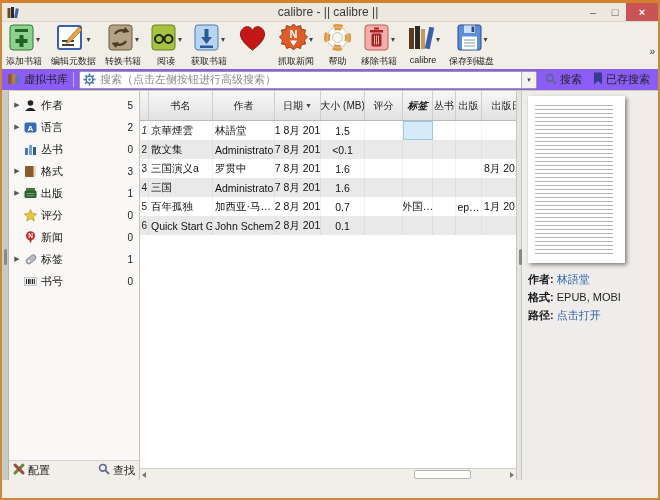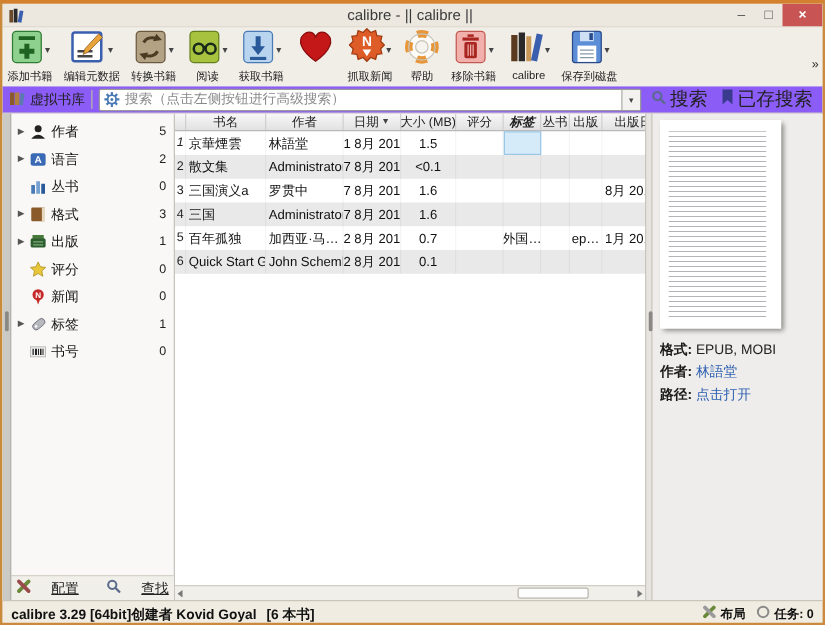--- a/index.html
+++ b/index.html
@@ -32,41 +32,41 @@
                border-bottom:1px solid #cfcbc2; }
   .vlib { display:flex; align-items:center; gap:4px; font-size:11px; color:#222; }
   .vsep { width:1px; height:15px; background:#b8b4aa; }
   .searchbox { flex:1; display:flex; align-items:center; height:18px; background:#fff; border:1px solid #9a9a9a; border-radius:2px; }
   .searchbox .gear { margin-left:3px; display:flex; }
   .searchbox input { flex:1; border:none; outline:none; background:transparent; font-size:11px; color:#333; padding:0 4px;
                      font-family:Liberation Mono, monospace; }
   .searchbox input::placeholder { color:#8a8a8a; opacity:1; }
   .combo { width:15px; align-self:stretch; border-left:1px solid #b0b0b0; background:#f4f2ee; font-size:7px; color:#444;
            display:flex; align-items:center; justify-content:center; }
-  .sr-btn { display:flex; align-items:center; gap:3px; font-size:15px; color:#222; padding:0 3px; white-space:nowrap; }
+  .sr-btn { display:flex; align-items:center; gap:3px; font-size:11px; color:#222; padding:0 3px; white-space:nowrap; }
 
   
   .main { display:flex; height:389px; background:#fff; }
   .lstrip { width:7px; background:#cbc9c4; border-right:1px solid #b5b3ae; position:relative; }
   .grip { position:absolute; top:158px; left:2px; width:3px; height:16px; background:#8a8884; border-radius:2px; }
 
   .sidebar { width:131px; background:#f9f8f6; border-right:1px solid #c6c3bc; display:flex; flex-direction:column; padding-top:3px; }
   .sitem { display:flex; align-items:center; height:22px; padding-left:3px; font-size:11px; color:#151515; }
   .sarrow { width:10px; font-size:7px; color:#555; text-align:center; }
   .sicon { width:16px; display:flex; justify-content:center; margin-right:3px; }
   .slabel { flex:1; white-space:nowrap; }
   .scount { padding-right:6px; font-size:10px; color:#222; }
   .sidebar-bottom { margin-top:auto; height:20px; background:#f1efe9; border-top:1px solid #d5d2c9;
                     display:flex; align-items:center; justify-content:space-between; padding:0 4px; font-size:11px; color:#222; }
-  .sb-btn { display:flex; gap:16px;text-decoration:underline; }
+  .sb-btn { display:flex; gap:3px; }
 
   
   .tablearea { flex:1; display:flex; flex-direction:column; background:#fff; overflow:hidden; }
   .thead, .trow { display:grid; grid-template-columns:9px 64px 62px 46px 44px 38px 30px 23px 26px 60px; }
-  .thead { height:14px; background:linear-gradient(#f7f7f7,#e2e2e2); border-bottom:1px solid #b9b9b9; }
+  .thead { height:30px; background:linear-gradient(#f7f7f7,#e2e2e2); border-bottom:1px solid #b9b9b9; }
   .th { font-size:10px; color:#222; display:flex; align-items:center; justify-content:center;
         border-right:1px solid #cfcfcf; overflow:hidden; white-space:nowrap; }
   .th-tags { font-style:italic; font-weight:bold; }
   .sorticon { font-size:7px; color:#444; margin-left:2px; }
   .trow { height:19px; font-size:10.5px; color:#111; }
   .tbody > div:nth-of-type(even) { background:#e9e9e9; }
   .td { display:flex; align-items:center; overflow:hidden; white-space:nowrap; padding:0 2px; height:100%;
         border-right:1px solid rgba(0,0,0,0.04); }
   .td-c { justify-content:center; }
   .td-num { justify-content:flex-end; font-size:10px; padding-right:1px; color:#222; }
@@ -593,47 +593,28 @@
 
     <div class="rsplit">
         <span class="grip"></span>
       </div>
 
     <div class="details">
       <div class="cover">
         <div class="cover-lines"></div>
       </div>
       <div class="meta-line">
+        <span class="meta-label">作者:</span>
+        <span class="meta-link">林語堂</span>
+      </div>
+      <div class="meta-line">
         <span class="meta-label">格式:</span>
         <span class="meta-val">EPUB, MOBI</span>
-      </div>
-      <div class="meta-line">
-        <span class="meta-label">作者:</span>
-        <span class="meta-link">林語堂</span>
       </div>
       <div class="meta-line">
         <span class="meta-label">路径:</span>
         <span class="meta-link">点击打开</span>
       </div>
     </div>
   </div>
 
-  <div class="statusbar">
-    <span>calibre 3.29 [64bit]创建者 Kovid Goyal</span>
-    <span>[6 本书]</span>
-    <span class="sb-right">
-      <span class="sb-item">
-        <span><svg width="11" height="11">
-              <rect x="4" y="-1" width="3" height="13" rx="1.5" transform="rotate(45 5.5 5.5)" fill="#6a8a3a"></rect>
-              <rect x="4" y="-1" width="3" height="13" rx="1.5" transform="rotate(-45 5.5 5.5)" fill="#9a9a9a"></rect>
-            </svg></span>
-        <span>布局</span>
-      </span>
-      <span class="sb-item">
-        <span><svg width="11" height="11">
-              <circle cx="5.5" cy="5.5" r="4.2" fill="none" stroke="#8a8a8a" stroke-width="1.6"></circle>
-            </svg></span>
-        <span>任务: 0</span>
-      </span>
-    </span>
-  </div>
 
 </div>
 
 </body></html>

